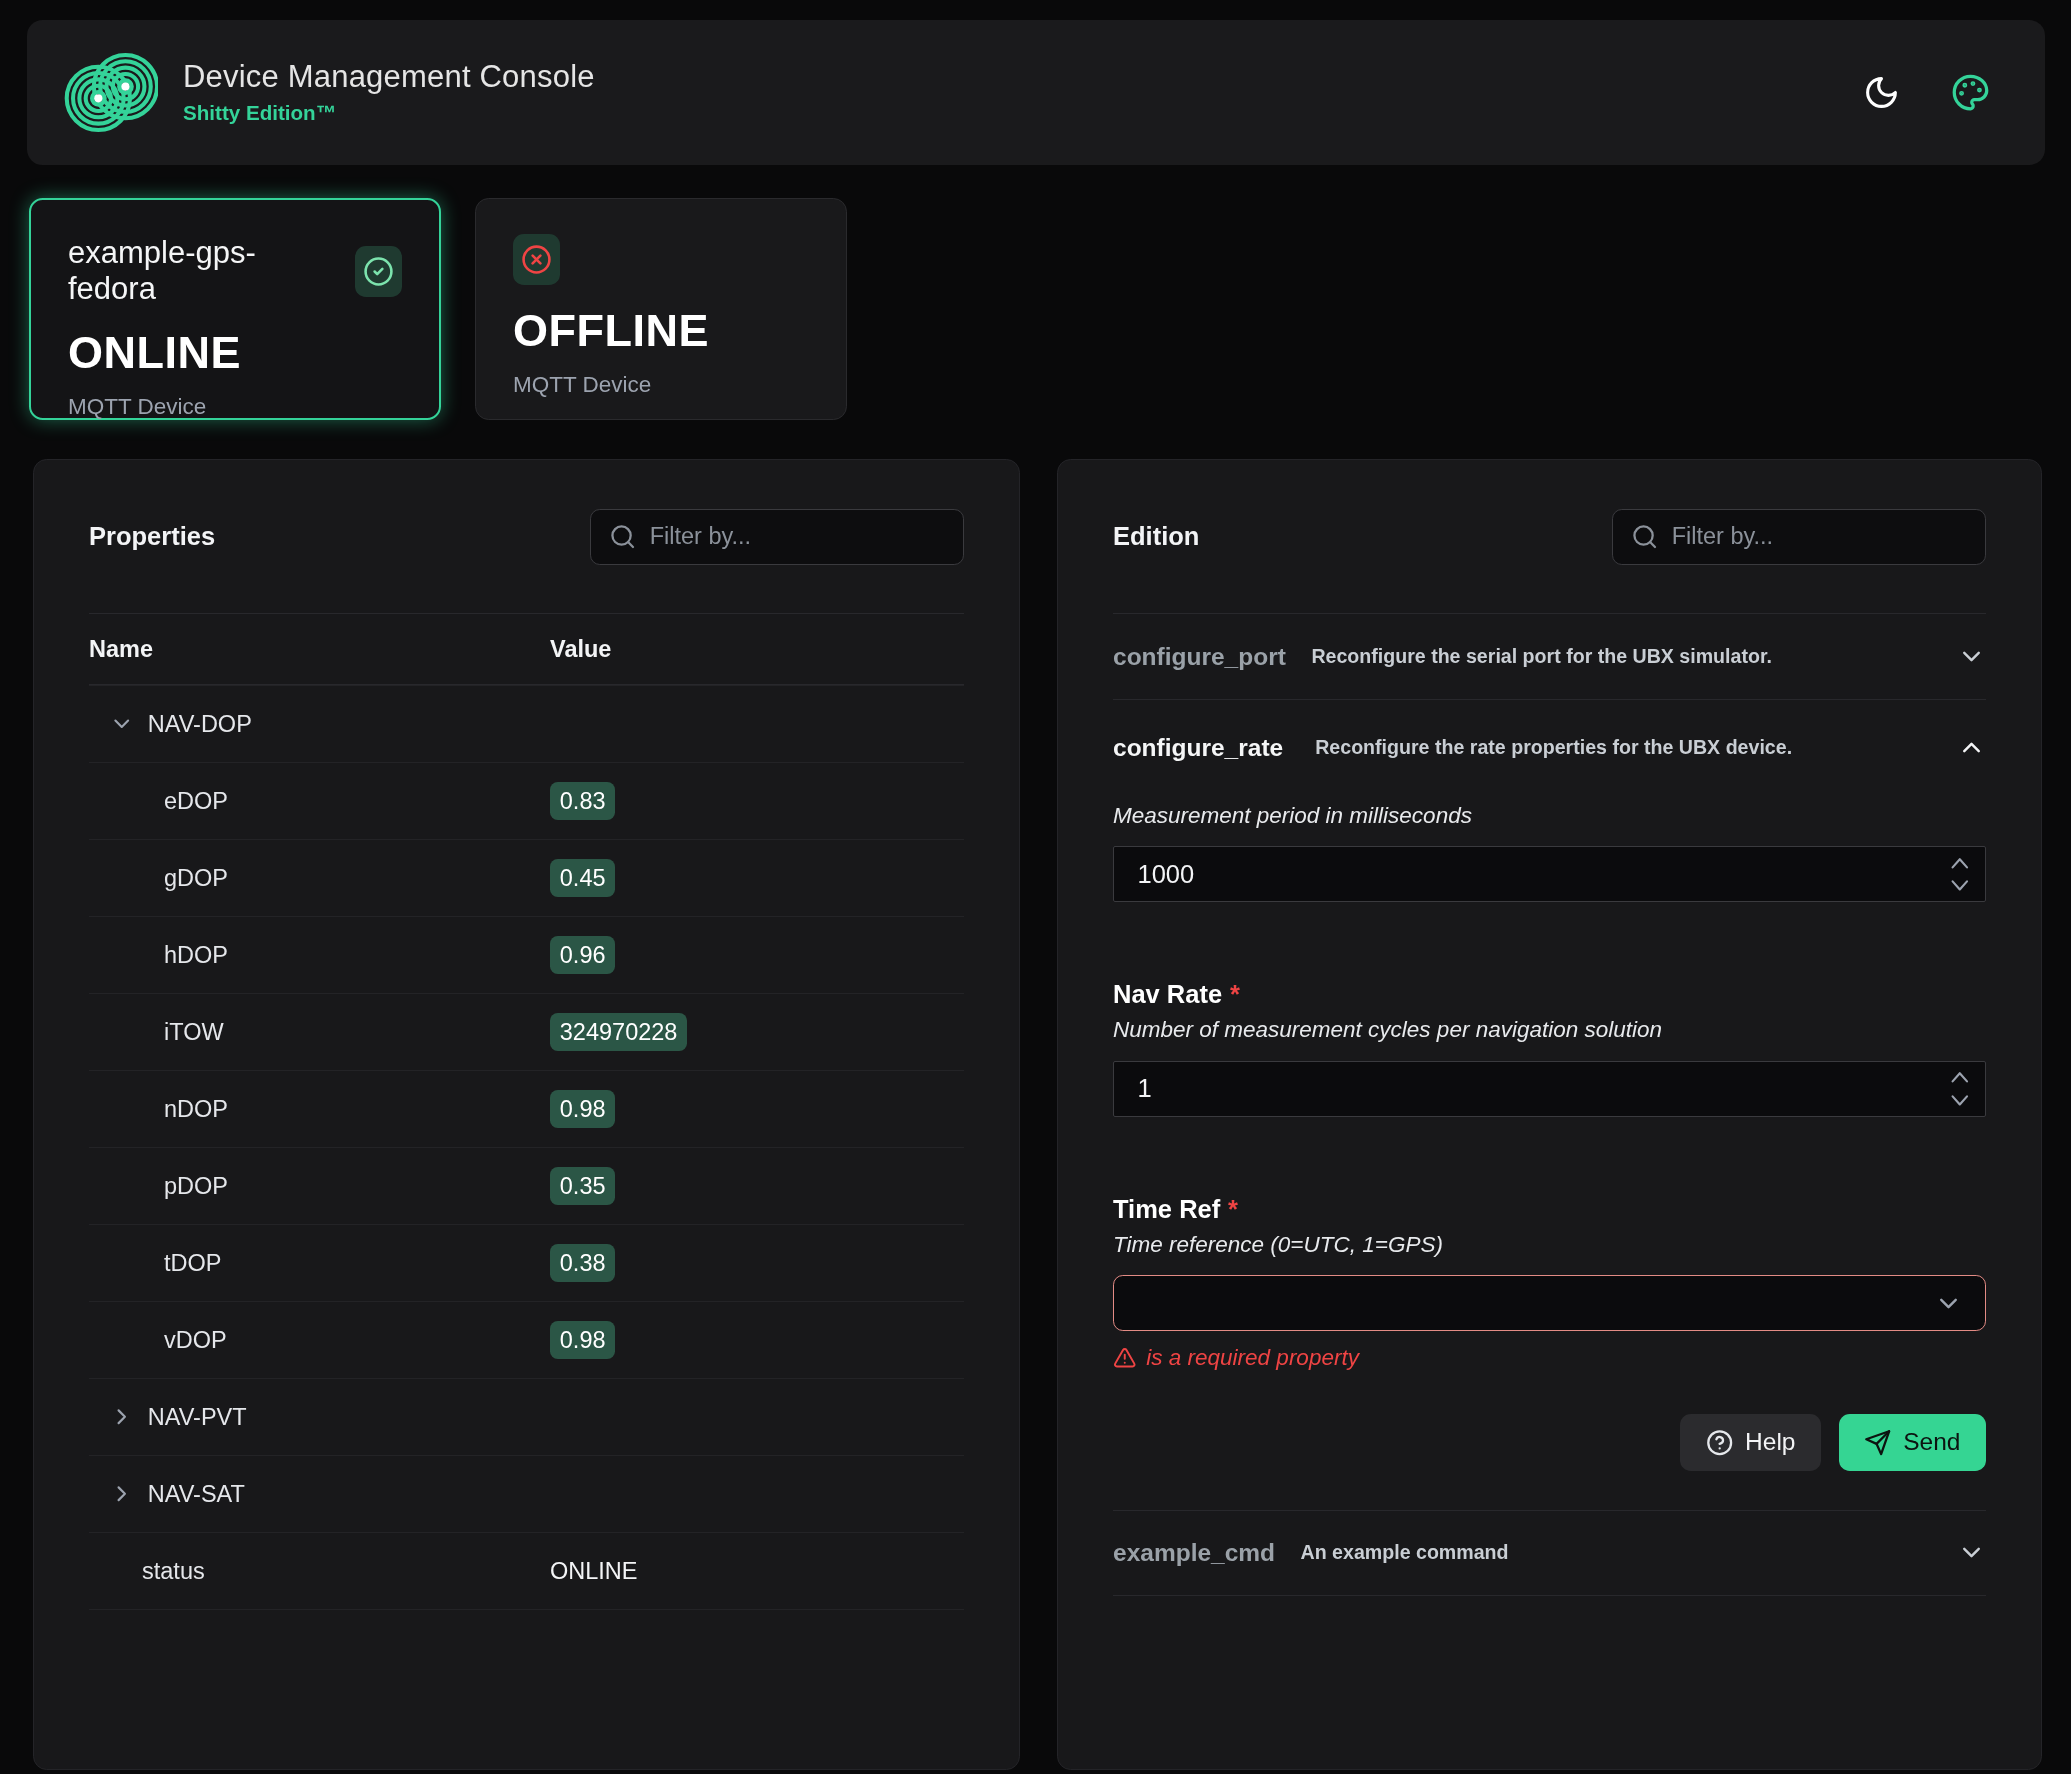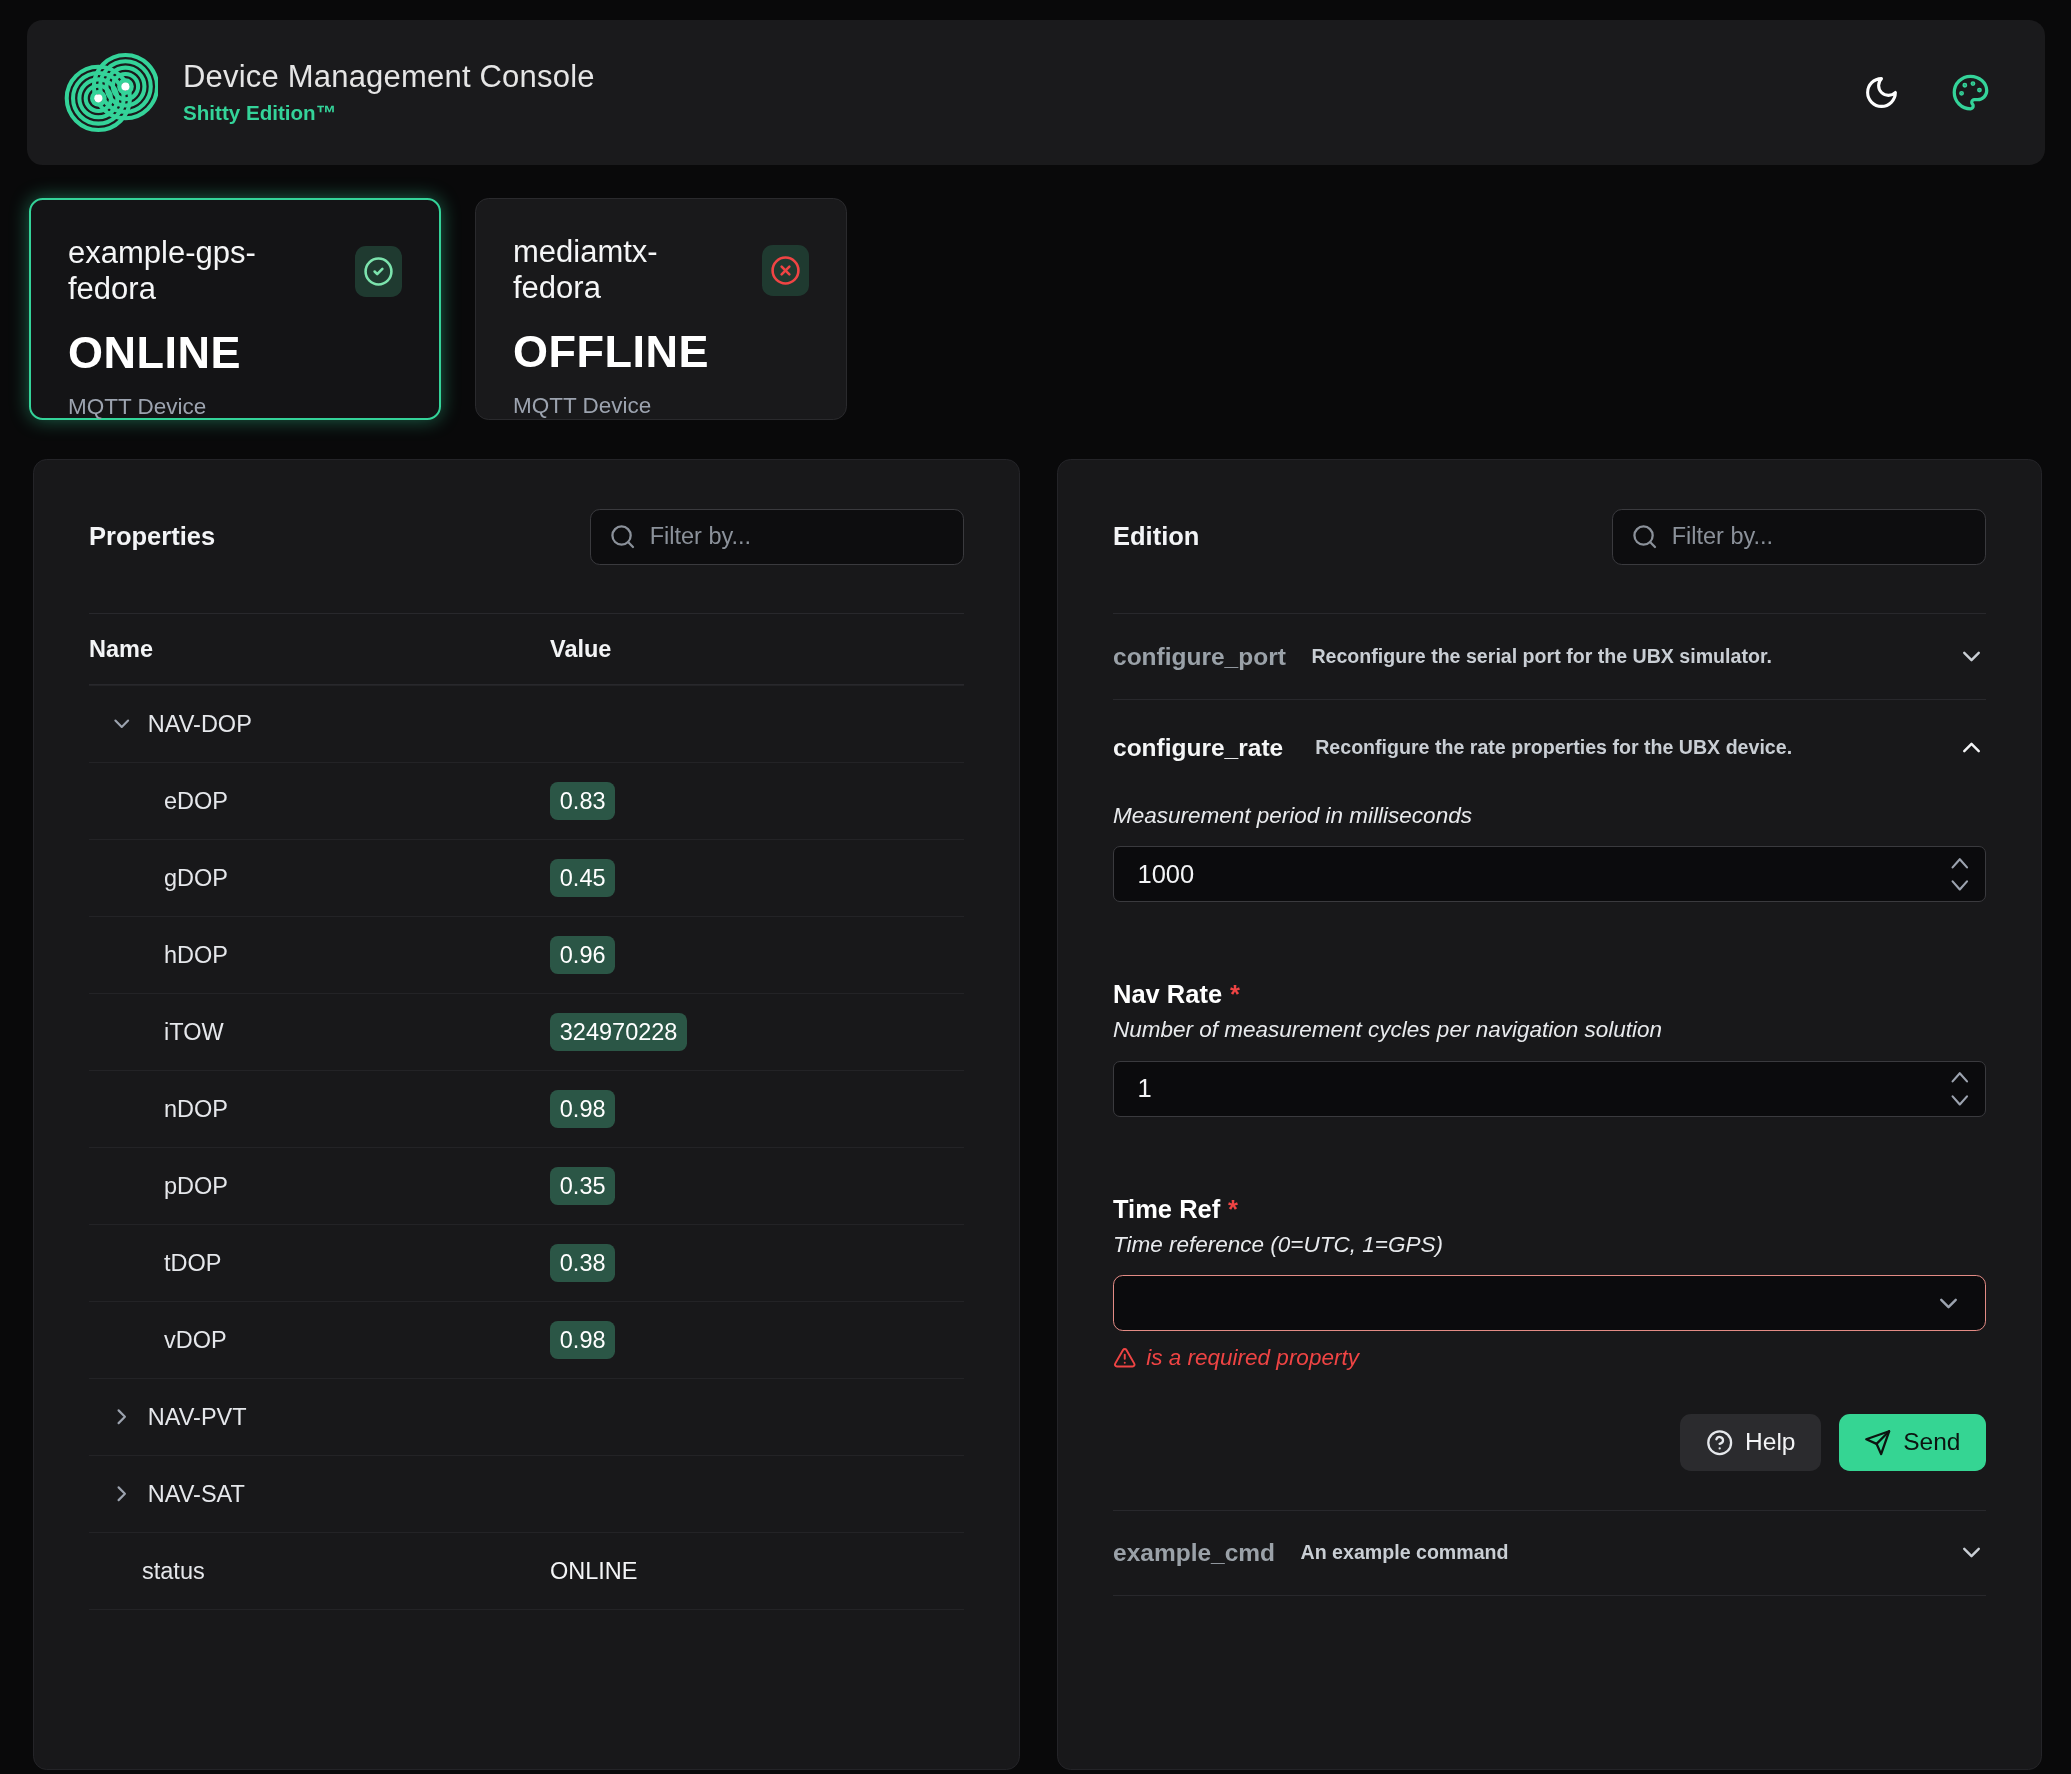--- a/index.html
+++ b/index.html
@@ -103,21 +103,21 @@
   .cmd-chev { margin-left:auto; color:#c9ced4; }
   .cmd-head { height:95px; display:flex; align-items:center; gap:32px; cursor:pointer; }
 
   .field { margin-top:3.9px; }
   .field + .field { margin-top:78px; }
   .field-label { font-size:25.5px; font-weight:700; color:#ffffff; }
   .req-star { color:#ef4444; font-weight:700; margin-left:7.8px; }
   .field-desc { font-size:22.5px; font-style:italic; color:#e8eaed; margin-top:7.8px; }
   .num-input-wrap { position:relative; margin-top:17.6px; }
   .num-input {
-    width:100%; height:56px; background:#0b0b0d; border:1px solid #3a3a3e; border-radius:7px;
+    width:100%; height:56px; background:#0b0b0d; border:1px solid #3a3a3e; border-radius:2px;
     color:#f3f4f6; font-size:25.5px; padding:0 23.5px; outline:none; font-family:inherit;
   }
   .spinners {
     position:absolute; right:15.7px; top:0; height:100%;
     display:flex; flex-direction:column; justify-content:center; gap:7.8px; color:#9ca3af;
   }
   .spin-btn { background:none; border:none; color:inherit; cursor:pointer; padding:0; line-height:0; }
   .select-box {
     margin-top:17.6px; height:56px; background:#0b0b0d;
     border:1px solid #e38b85; border-radius:9.8px;
@@ -194,21 +194,20 @@
           </svg>
       </span>
     </span>
   </div>
   <div class="device-status">ONLINE</div>
   <div class="device-type">MQTT Device</div>
 </div>
 
 <div class="device-card offline">
   <div class="device-title-row">
-    <span class="device-name">mediamtx-fedora</span>
     <span class="status-icon-badge">
       <span>
         <svg width="31" height="31" viewBox="0 0 24 24" fill="none" stroke="#ef4444" stroke-width="2" stroke-linecap="round" stroke-linejoin="round">
             <circle cx="12" cy="12" r="10"></circle>
             <path d="m15 9-6 6"></path>
             <path d="m9 9 6 6"></path>
           </svg>
       </span>
     </span>
   </div>

